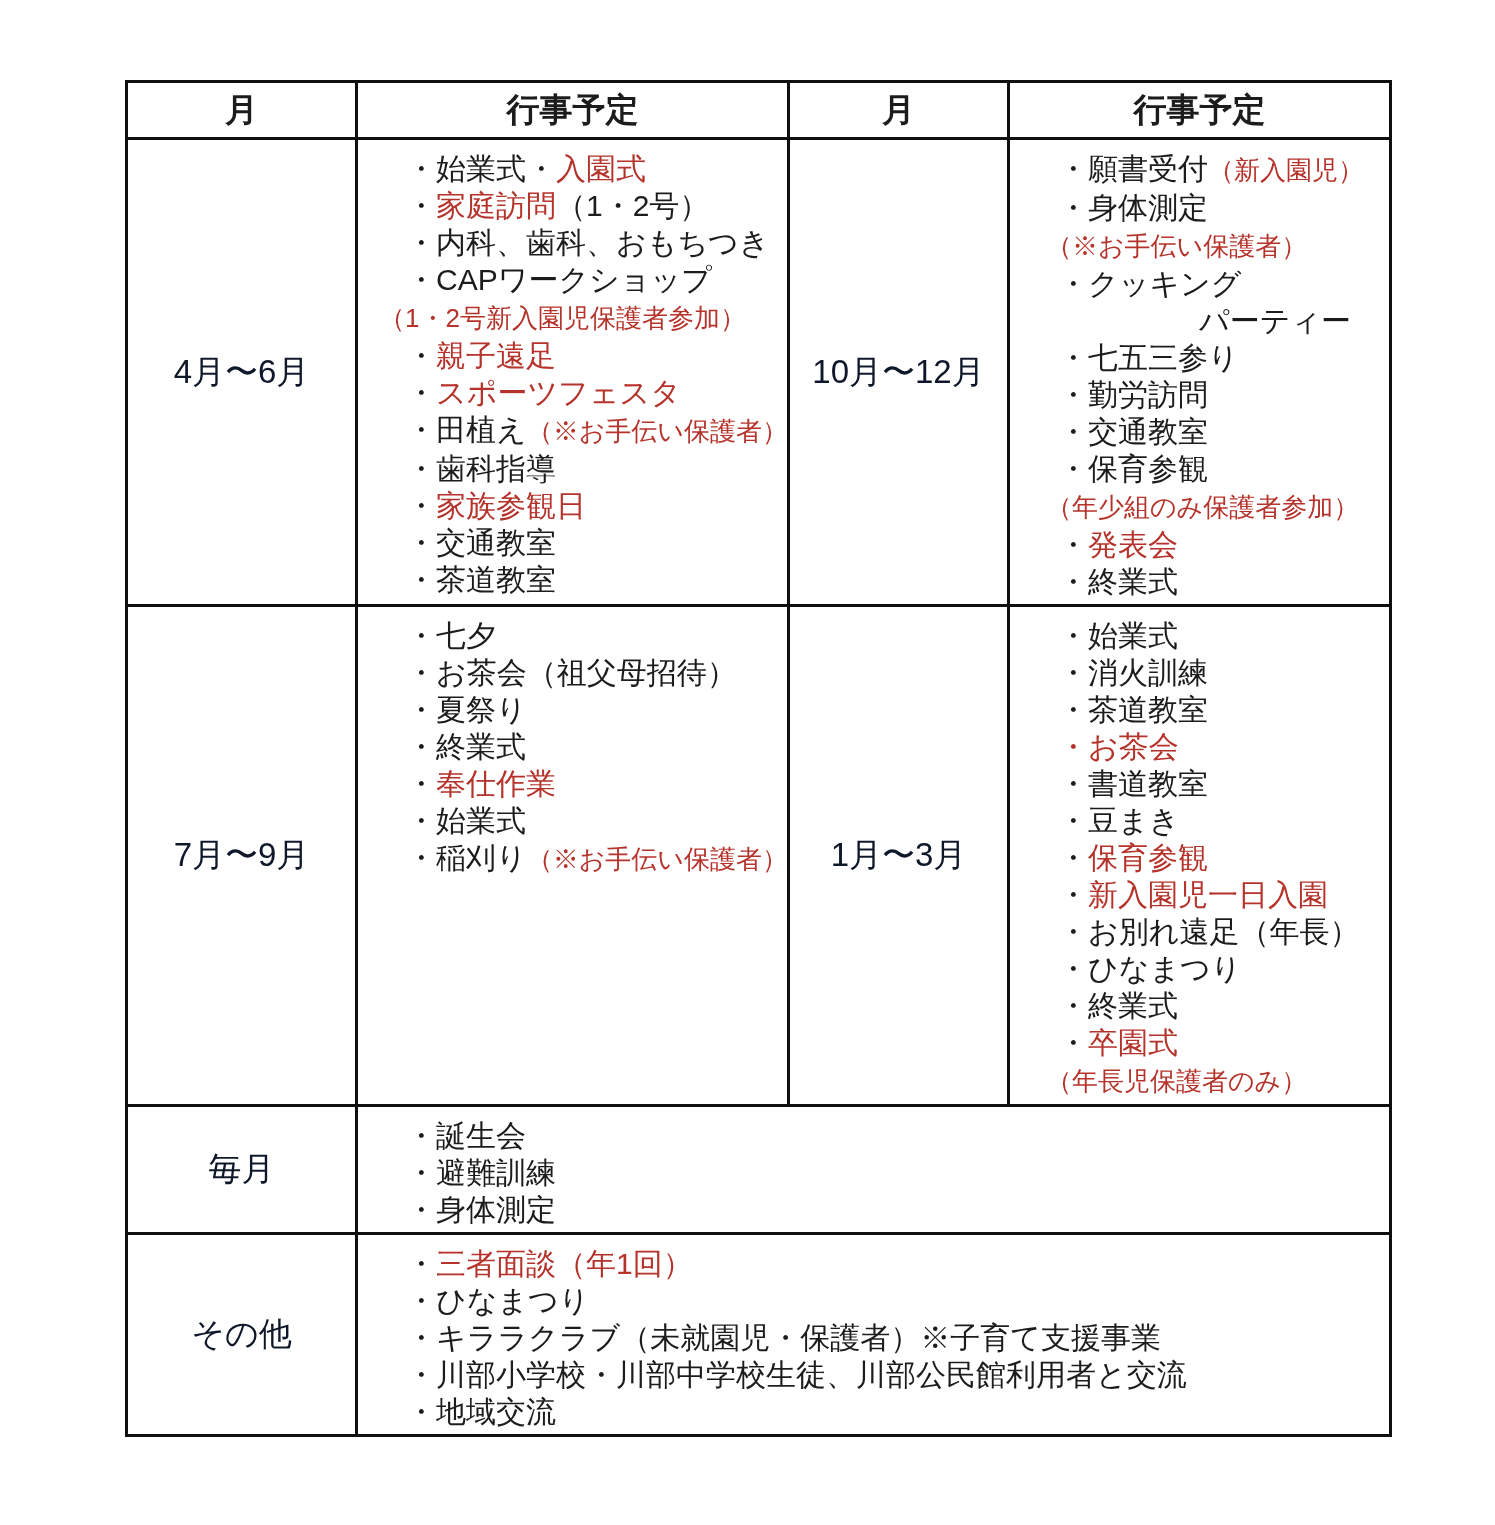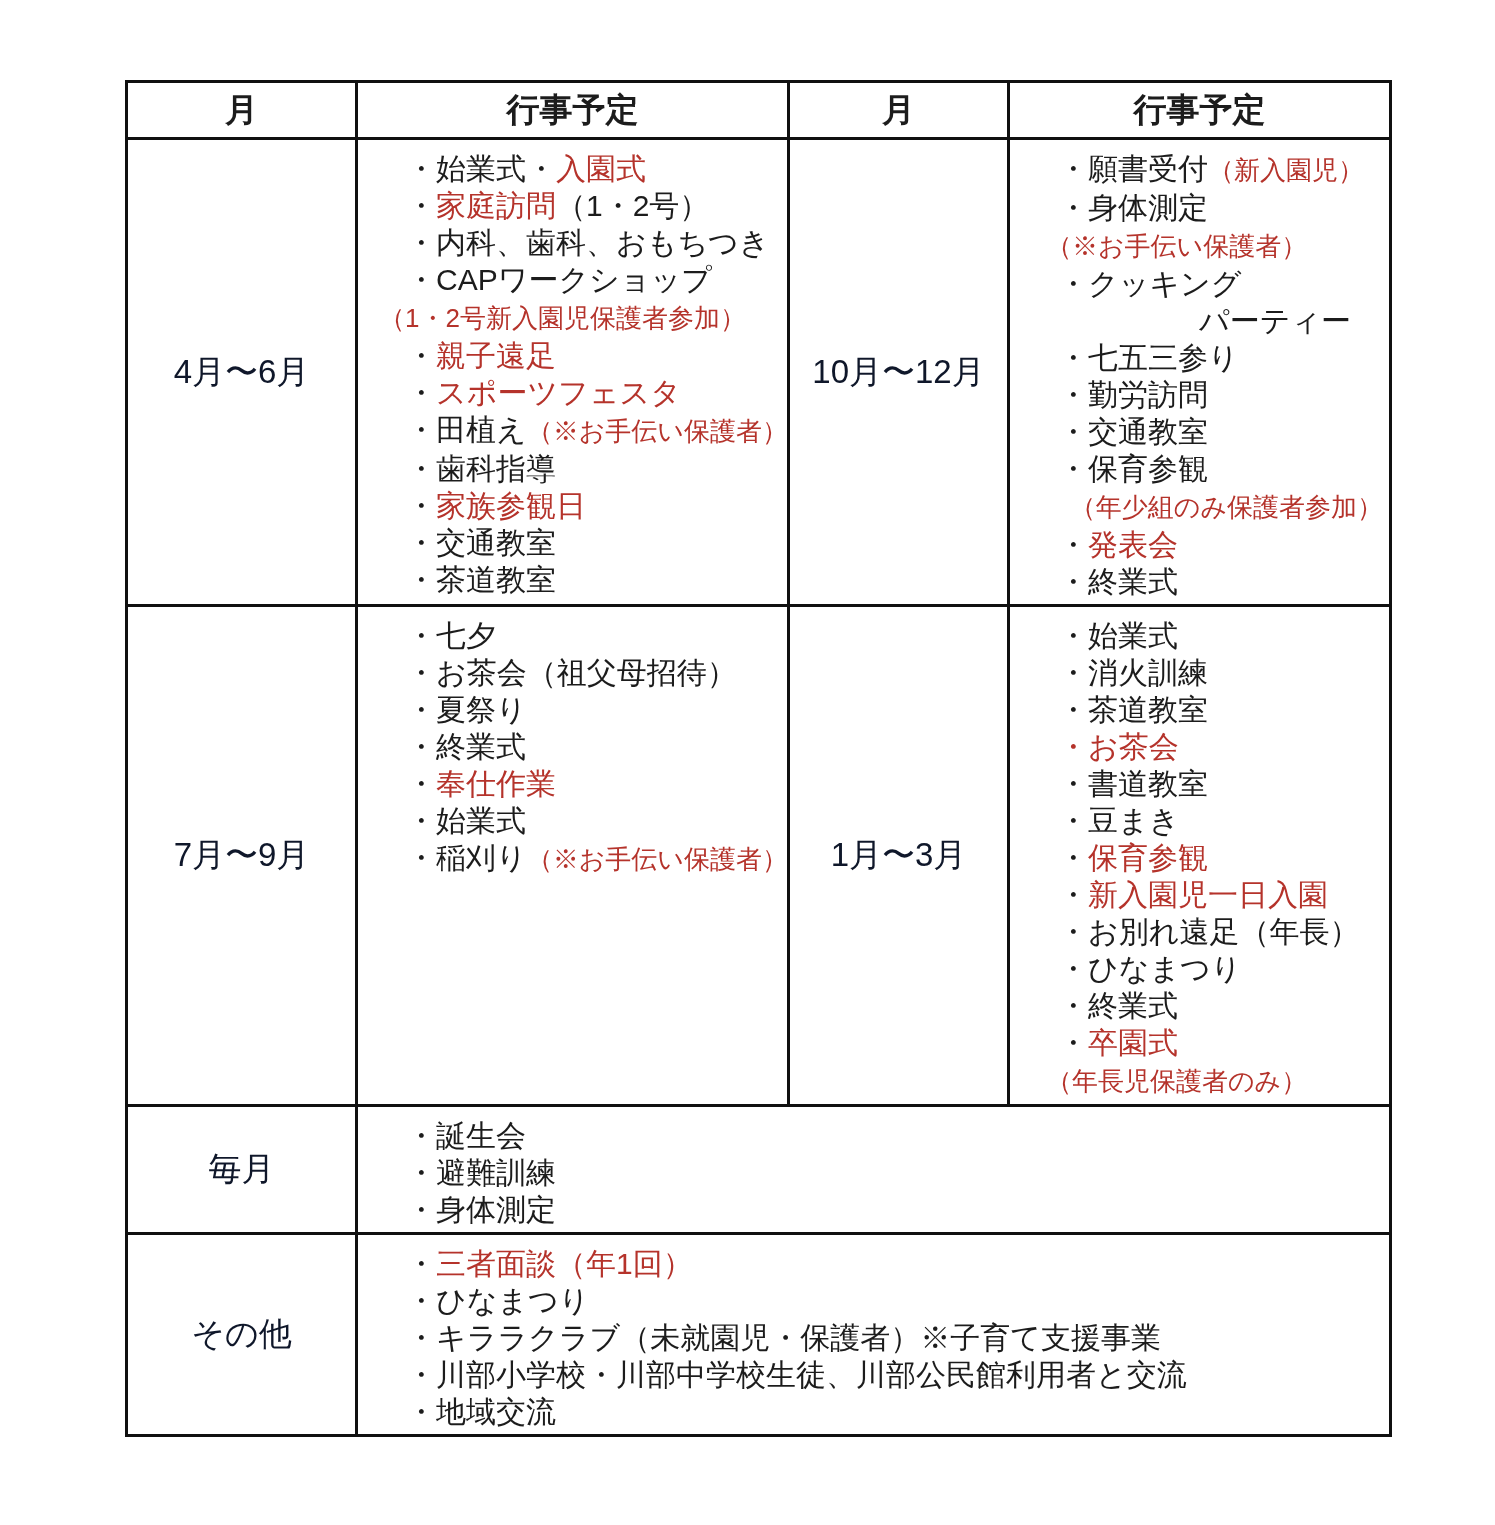--- a/index.html
+++ b/index.html
@@ -105,21 +105,21 @@
         <td class="events">
             <div class="line"><span class="bullet">・</span><span>願書受付</span><span class="red small">（新入園児）</span></div>
             <div class="line"><span class="bullet">・</span><span>身体測定</span></div>
             <div class="line" style="margin-left: -0.4em;"><span class="red small">（※お手伝い保護者）</span></div>
             <div class="line"><span class="bullet">・</span><span>クッキング</span></div>
             <div class="line" style="margin-left: 4.7em;"><span>パーティー</span></div>
             <div class="line"><span class="bullet">・</span><span>七五三参り</span></div>
             <div class="line"><span class="bullet">・</span><span>勤労訪問</span></div>
             <div class="line"><span class="bullet">・</span><span>交通教室</span></div>
             <div class="line"><span class="bullet">・</span><span>保育参観</span></div>
-            <div class="line" style="margin-left: -0.4em; text-align: right;"><span class="red small">（年少組のみ保護者参加）</span></div>
+            <div class="line" style="margin-left: -0.4em;"><span class="red small">（年少組のみ保護者参加）</span></div>
             <div class="line"><span class="bullet">・</span><span class="red">発表会</span></div>
             <div class="line"><span class="bullet">・</span><span>終業式</span></div>
           </td>
       </tr>
       <tr class="r-q2">
         <td class="month">7月〜9月</td>
         <td class="events">
             <div class="line"><span class="bullet">・</span><span>七夕</span></div>
             <div class="line"><span class="bullet">・</span><span>お茶会（祖父母招待）</span></div>
             <div class="line"><span class="bullet">・</span><span>夏祭り</span></div>

